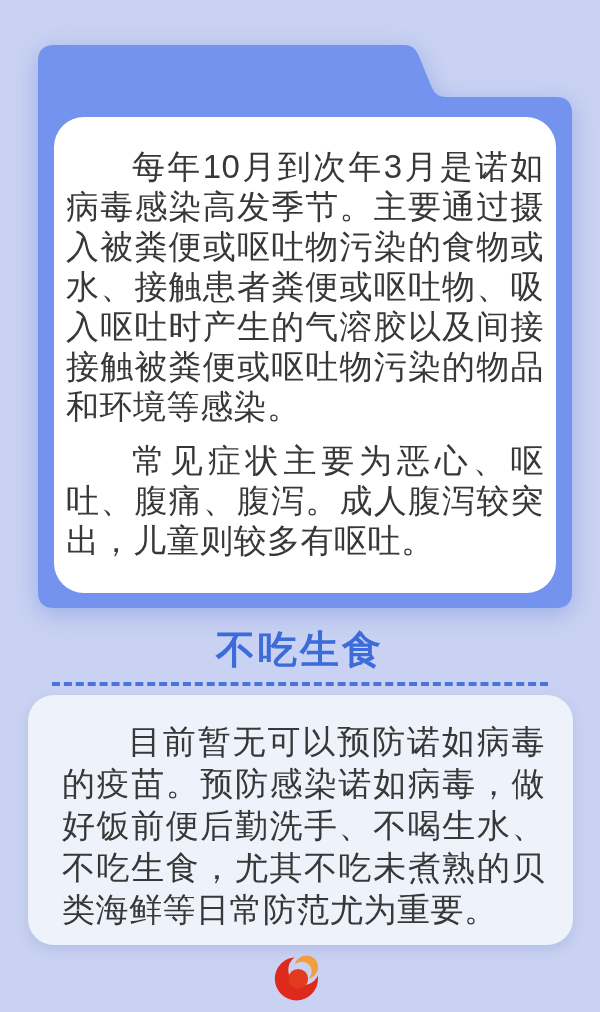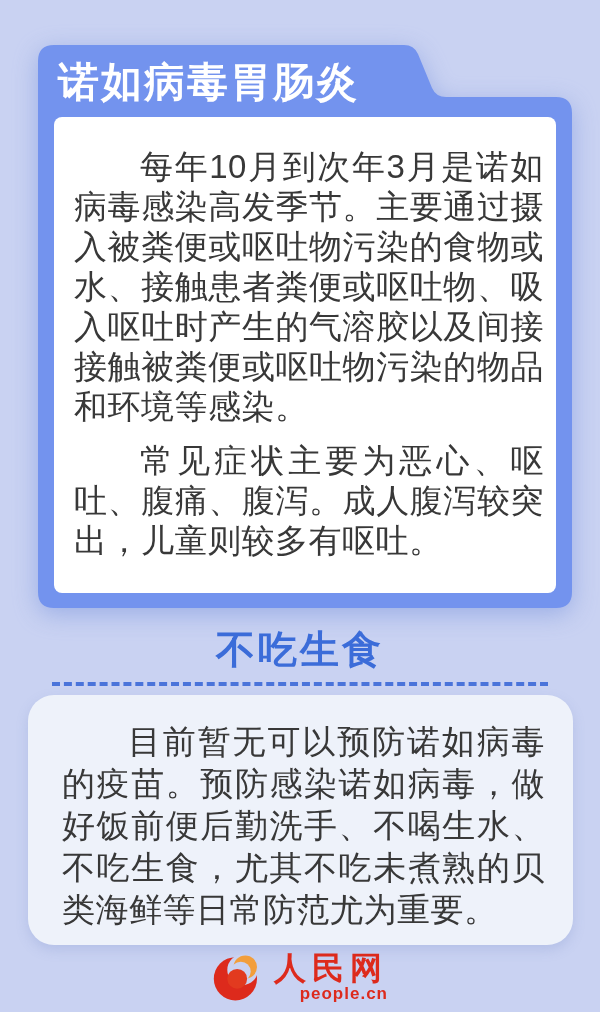--- a/index.html
+++ b/index.html
@@ -16,22 +16,22 @@
     position:absolute;left:38px;top:45px;width:534px;height:563px;
     filter:drop-shadow(0 6px 12px rgba(100,130,215,.45));
   }
   .header-title{
     position:absolute;left:58px;top:56px;width:400px;height:52px;
     color:#ffffff;font-size:41px;font-weight:bold;letter-spacing:2px;
     line-height:52px;white-space:nowrap;
   }
   .white-card{
     position:absolute;left:54px;top:117px;width:502px;height:476px;
-    background:#ffffff;border-radius:8px;box-sizing:border-box;
-    padding:30px 12px 0 20px;
+    background:#ffffff;border-radius:30px;box-sizing:border-box;
+    padding:30px 12px 0 12px;
   }
   .white-card p, .expert-card p{
     margin:0;color:#383838;font-size:33px;line-height:40px;
     text-indent:2em;letter-spacing:.5px;text-align:justify;
   }
   .white-card p + p{margin-top:14px;}
   .expert-title{
     position:absolute;left:52px;top:628px;width:496px;
     text-align:center;color:#3b6cd9;font-size:39px;font-weight:bold;
     letter-spacing:3px;line-height:44px;
@@ -64,21 +64,20 @@
 </style>
 </head>
 <body>
 
 <div class="page">
 
   <svg class="header-shape" viewBox="0 0 534 563" aria-hidden="true">
     <path d="M 0 16 Q 0 0 16 0 L 366 0 Q 376 0 380 9 L 394 43 Q 398 52 408 52 L 518 52 Q 534 52 534 68 L 534 547 Q 534 563 518 563 L 16 563 Q 0 563 0 547 Z" fill="#7393ee"></path>
   </svg>
 
-  <div class="header-title">诺如病毒胃肠炎</div>
 
   <div class="white-card">
     <p>每年10月到次年3月是诺如病毒感染高发季节。主要通过摄入被粪便或呕吐物污染的食物或水、接触患者粪便或呕吐物、吸入呕吐时产生的气溶胶以及间接接触被粪便或呕吐物污染的物品和环境等感染。</p>
     <p>常见症状主要为恶心、呕吐、腹痛、腹泻。成人腹泻较突出，儿童则较多有呕吐。</p>
   </div>
 
   <div class="expert-title">不吃生食</div>
 
   <div class="dashed-line"></div>
 
@@ -87,19 +86,15 @@
   </div>
 
   <div class="footer-logo">
     <svg class="logo-icon" viewBox="0 0 60 60" aria-hidden="true">
       <circle cx="26" cy="32" r="24" fill="#dd2a1c"></circle>
       <circle cx="34" cy="22" r="17" fill="#c9d2f2"></circle>
       <circle cx="37" cy="19" r="13" fill="#f29e3c"></circle>
       <circle cx="32" cy="24" r="11" fill="#c9d2f2"></circle>
       <circle cx="28" cy="32" r="11" fill="#e23a1f"></circle>
     </svg>
-    <div class="logo-text-col">
-      <div class="logo-cn">人民网</div>
-      <div class="logo-domain">people.cn</div>
-    </div>
   </div>
 
 </div>
 
 </body></html>

